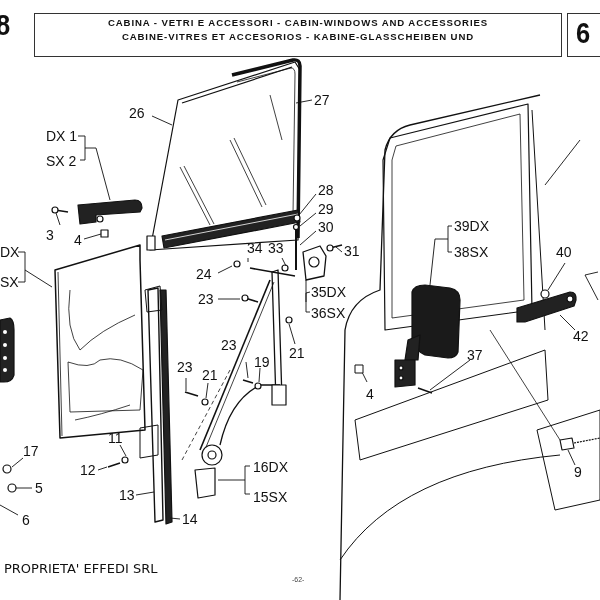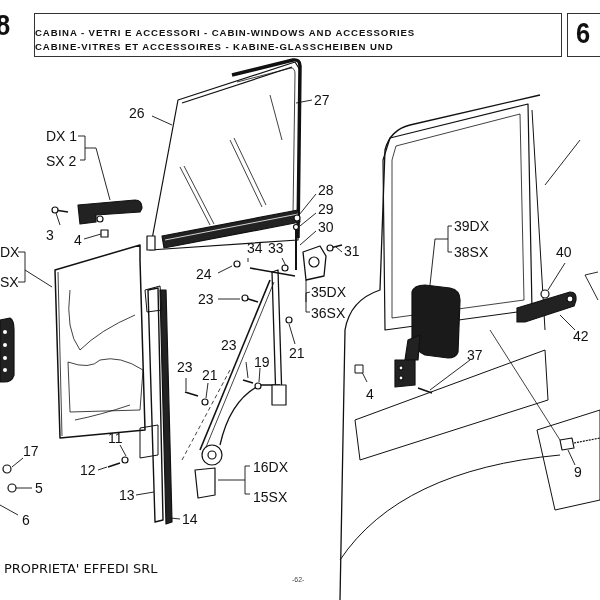--- a/index.html
+++ b/index.html
@@ -1,34 +1,34 @@
 <!DOCTYPE html>
 <html><head>
   <meta charset="utf-8">
   <style>
     html, body { margin: 0; padding: 0; background: #ffffff; }
     body { width: 600px; height: 600px; position: relative; overflow: hidden; font-family: "Liberation Sans", sans-serif; color: #111; }
     .page-num-left { position: absolute; left: -4px; top: 8px; font-size: 30px; font-weight: bold; font-family: "Liberation Sans", sans-serif; transform: scaleX(0.85); transform-origin: left top; }
-    .title-box { position: absolute; left: 34px; top: 13px; width: 528px; height: 44px; border: 1px solid #333; box-sizing: border-box; font-size: 9.6px; font-weight: bold; letter-spacing: 0.9px; line-height: 13.5px; padding-top: 12px; }
+    .title-box { position: absolute; left: 34px; top: 13px; width: 528px; height: 44px; border: 1px solid #333; box-sizing: border-box; text-align: center; font-size: 9.6px; font-weight: bold; letter-spacing: 0.9px; line-height: 13.5px; padding-top: 2px; }
     .title-box div { white-space: nowrap; }
     .page-box { position: absolute; left: 567px; top: 13px; width: 40px; height: 44px; border: 1px solid #333; box-sizing: border-box; }
     .page-num-right { position: absolute; left: 8px; top: 2px; font-size: 30px; font-weight: bold; transform: scaleX(0.85); transform-origin: left top; }
     svg.drawing { position: absolute; left: 0; top: 0; }
     .callout { font-family: "Liberation Sans", sans-serif; font-size: 14px; fill: #111; }
     .footer { position: absolute; left: 4px; top: 561px; font-family: "DejaVu Sans", sans-serif; font-size: 13px; color: #111; }
     .page-footer { position: absolute; left: 292px; top: 576px; font-size: 7px; color: #444; }
   </style>
 </head>
 <body>
 
 <div class="page-num-left">8</div>
 
 <div class="title-box">
   <div>CABINA - VETRI E ACCESSORI - CABIN-WINDOWS AND ACCESSORIES</div>
-  <div>CABINE-VITRES ET ACCESSOIRES - KABINE-GLASSCHEIBEN UND</div>
+  <div>CABINE-VITRES ET ACCESORIOS - KABINE-GLASSCHEIBEN UND</div>
 </div>
 
 <div class="page-box">
   <div class="page-num-right">6</div>
 </div>
 
 <svg class="drawing" width="600" height="600" viewBox="0 0 600 600">
   <g fill="none" stroke="#111" stroke-width="1.2" stroke-linejoin="round">
 
     <g>

